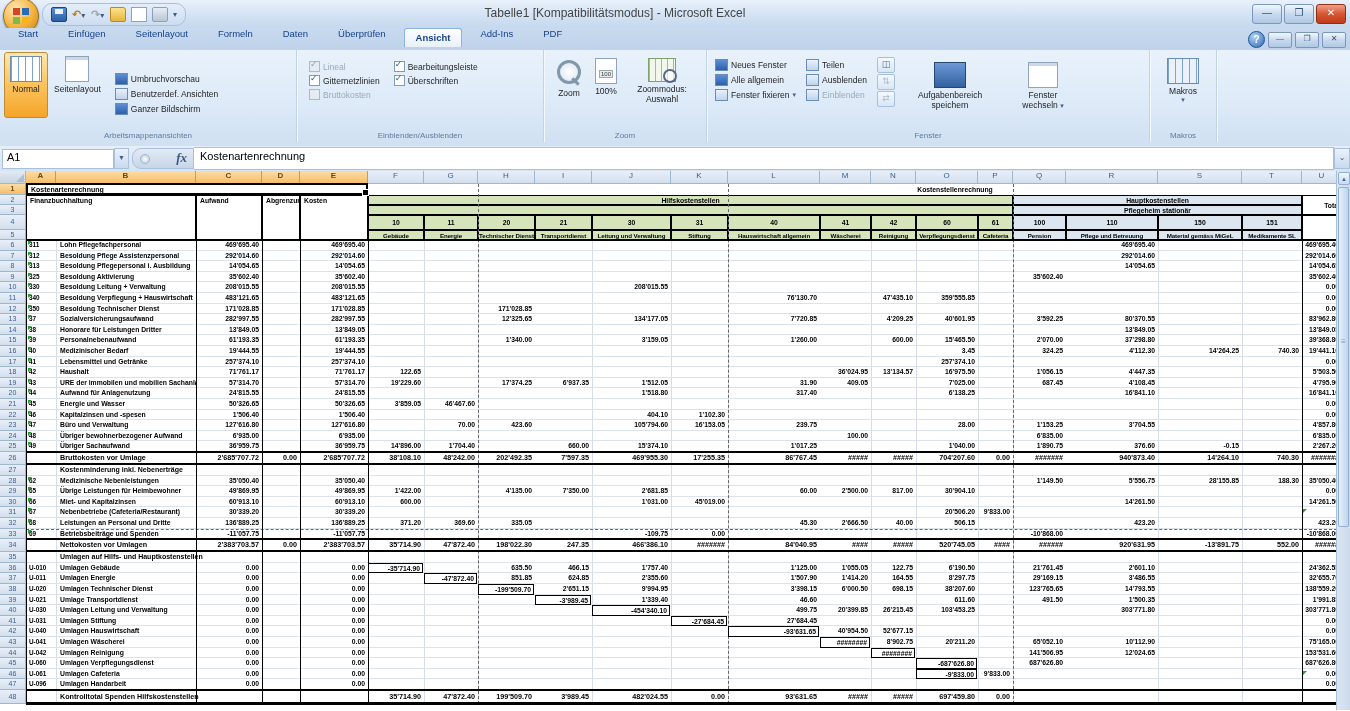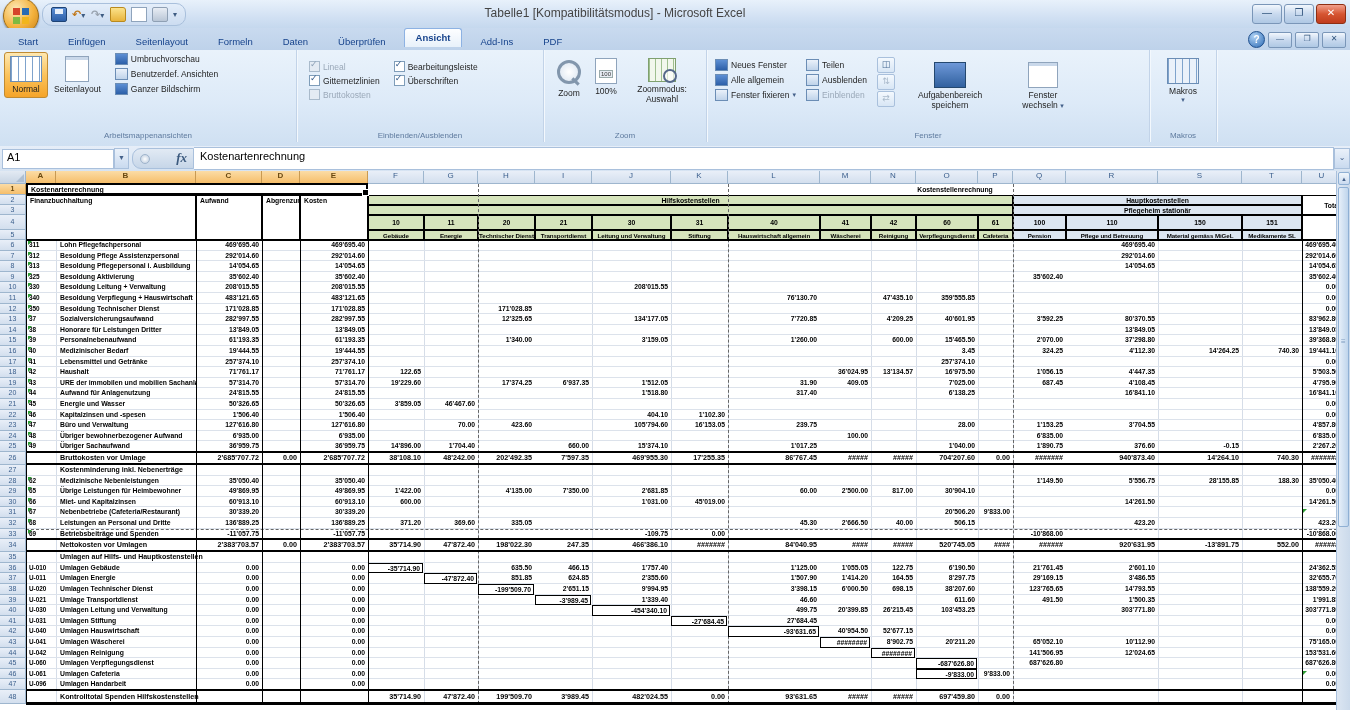--- a/index.html
+++ b/index.html
@@ -23,21 +23,21 @@
   .q-print{background:linear-gradient(#E8EDF4,#B9C6D6);border:1px solid #8FA0B4;border-radius:2px;}
   .q-drop{font-size:8px;color:#3E5C82;}
   #title-text{position:absolute;left:0;right:120px;top:6px;text-align:center;font-size:12px;color:#444;}
   .winbtns{position:absolute;right:4px;top:4px;display:flex;gap:2px;}
   .wbtn{width:28px;height:18px;border:1px solid #7A96B8;border-radius:3px;
     background:linear-gradient(#F2F7FD,#C8D9EE 50%,#AFC8E4);font-size:10px;line-height:16px;text-align:center;color:#33567E;}
   .wbtn.close{background:linear-gradient(#F2A08C,#D65532 50%,#C03C1C);color:#fff;border-color:#8E2E12;}
   
   #tabrow{position:absolute;left:0;top:28px;width:1350px;height:22px;
     background:linear-gradient(#C9DAEF,#BED2EA);}
-  .rtab{position:relative;float:left;margin-left:6px;padding:8px 12px 3px;font-size:9.5px;color:#15428B;}
+  .rtab{position:relative;float:left;margin-left:6px;padding:0 12px 3px;font-size:9.5px;color:#15428B;}
   .rtab.active{background:linear-gradient(#FDFEFF,#E8F1FA);border:1px solid #8DB2E3;border-bottom:none;
     border-radius:3px 3px 0 0;color:#15428B;font-weight:bold;padding:3px 11px 4px;}
   #tab-right{position:absolute;right:4px;top:3px;display:flex;gap:3px;align-items:center;}
   .help-btn{width:15px;height:15px;border-radius:50%;background:radial-gradient(circle at 35% 30%,#AFD2F5,#2E6CB5);
     color:#fff;font-size:10px;font-weight:bold;text-align:center;line-height:15px;border:1px solid #1E4E8C;}
   .wbtn.small{width:22px;height:14px;line-height:12px;font-size:8px;border-radius:2px;}
   
   #ribbon{position:absolute;left:0;top:50px;width:1350px;height:96px;
     background:linear-gradient(#E9F2FB,#DDEAF8 55%,#CFE0F2);border-bottom:2px solid #8DB2E3;display:flex;}
   .rgroup{position:relative;height:92px;border-right:1px solid #C2D3E8;box-shadow:1px 0 0 #F3F8FD;}
@@ -156,21 +156,21 @@
 
 <div id="ribbon">
   <div class="rgroup" style="width:296px;">
     <div style="display:flex;padding-left:4px;">
       <div class="bigbtn sel">
         <div class="i-table"></div>
         <span>Normal</span></div>
       <div class="bigbtn">
         <div class="i-page"></div>
         <span>Seitenlayout</span></div>
-      <div style="margin-left:8px;margin-top:0;">
+      <div style="margin-left:8px;margin-top:20px;">
         <div class="smallrow">
           <span class="sicon b"></span>
           <span>Umbruchvorschau</span>
           </div>
         <div class="smallrow">
           <span class="sicon"></span>
           <span>Benutzerdef. Ansichten</span>
           </div>
         <div class="smallrow">
           <span class="sicon b"></span>

